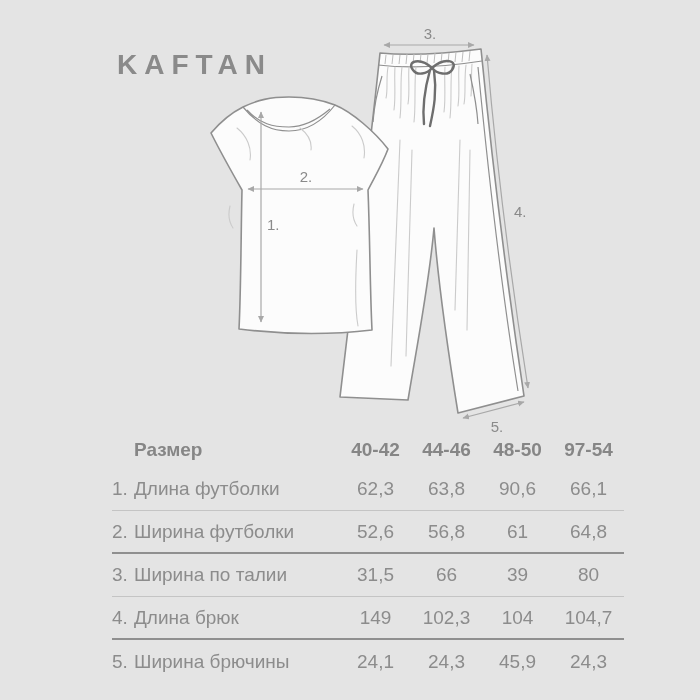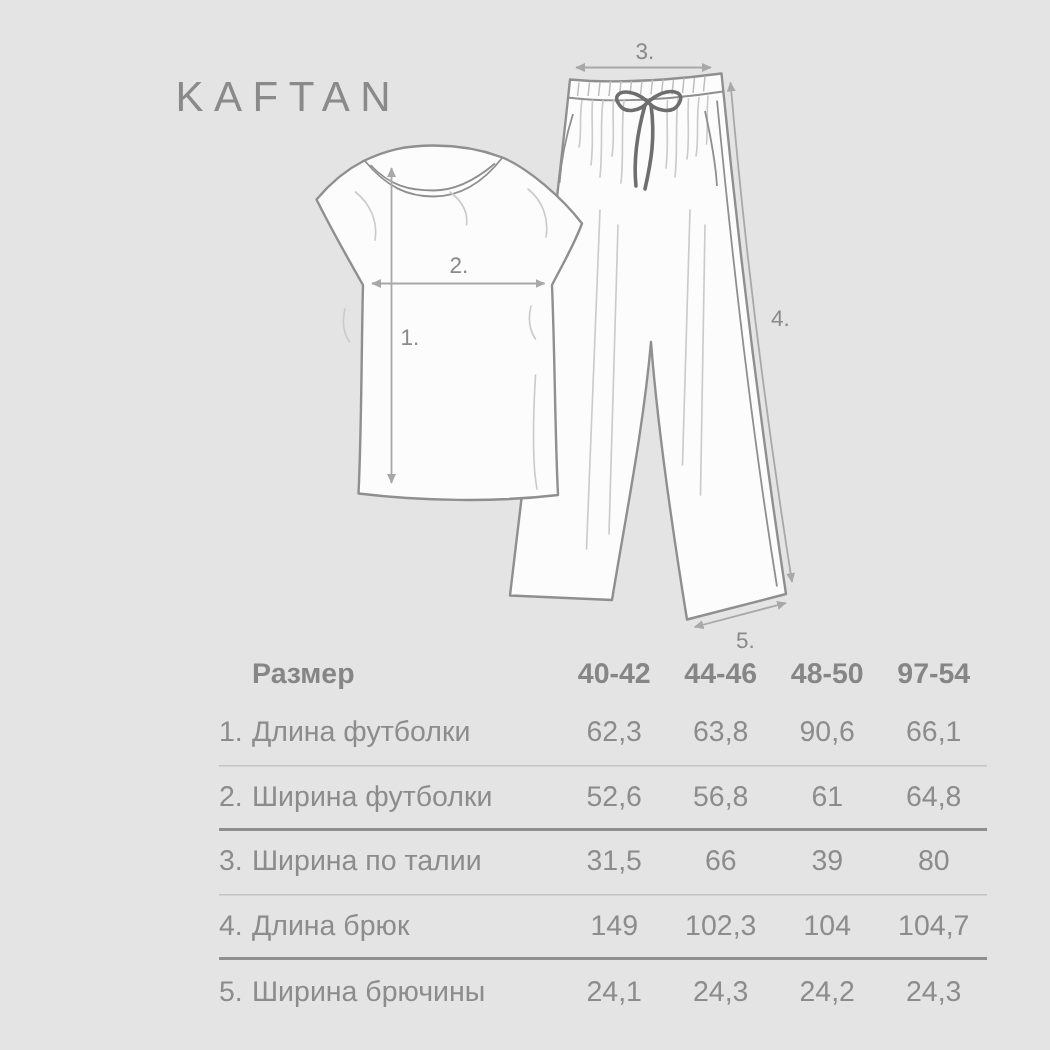--- a/index.html
+++ b/index.html
@@ -5,38 +5,38 @@
   html,body{margin:0;padding:0;}
   body{
     width:700px;height:700px;
     background:#e4e4e4;
     font-family:"Liberation Sans", sans-serif;
     overflow:hidden;
   }
   .canvas{position:relative;width:700px;height:700px;}
   .brand{
     position:absolute;left:117px;top:49px;
-    font-size:28px;font-weight:400;
+    font-size:28px;font-weight:700;
     letter-spacing:7px;color:#8a8a8a;
   }
   svg.illustration{position:absolute;left:0;top:0;}
 
   
   .garment{fill:#fcfcfc;stroke:#8f8f8f;stroke-width:1.6;stroke-linejoin:round;}
   .line{fill:none;stroke:#8f8f8f;stroke-width:1.2;}
   .thin{fill:none;stroke:#cbcbcb;stroke-width:1.1;stroke-linecap:round;}
   .ticks{fill:none;stroke:#bdbdbd;stroke-width:1;}
   .string{fill:none;stroke:#6e6e6e;stroke-width:2.4;stroke-linecap:round;}
   .arrow{stroke:#a8a8a8;stroke-width:1.2;fill:none;}
   .mlabel{fill:#8a8a8a;font-size:15px;font-family:"Liberation Sans",sans-serif;}
 
   
   .size-table{
     position:absolute;left:112px;top:432px;width:512px;
-    color:#8c8c8c;font-size:19px;margin-left:34px;
+    color:#8c8c8c;font-size:19px;
   }
   .trow{
     display:grid;
     grid-template-columns:228px 71px 71px 71px 71px;
     align-items:center;height:43px;box-sizing:border-box;
   }
   .trow.thead{height:36px;font-weight:bold;color:#868686;}
   .label-cell{display:flex;align-items:center;}
   .num{width:22px;flex:none;}
   .val{text-align:center;}
@@ -208,18 +208,18 @@
       <div class="val">104,7</div>
     </div>
 
     <div class="trow">
       <div class="label-cell">
         <span class="num">5.</span>
         <span>Ширина брючины</span>
       </div>
       <div class="val">24,1</div>
       <div class="val">24,3</div>
-      <div class="val">24,2</div>
+      <div class="val">45,9</div>
       <div class="val">24,3</div>
     </div>
 
   </div>
 </div>
 
 </body></html>

